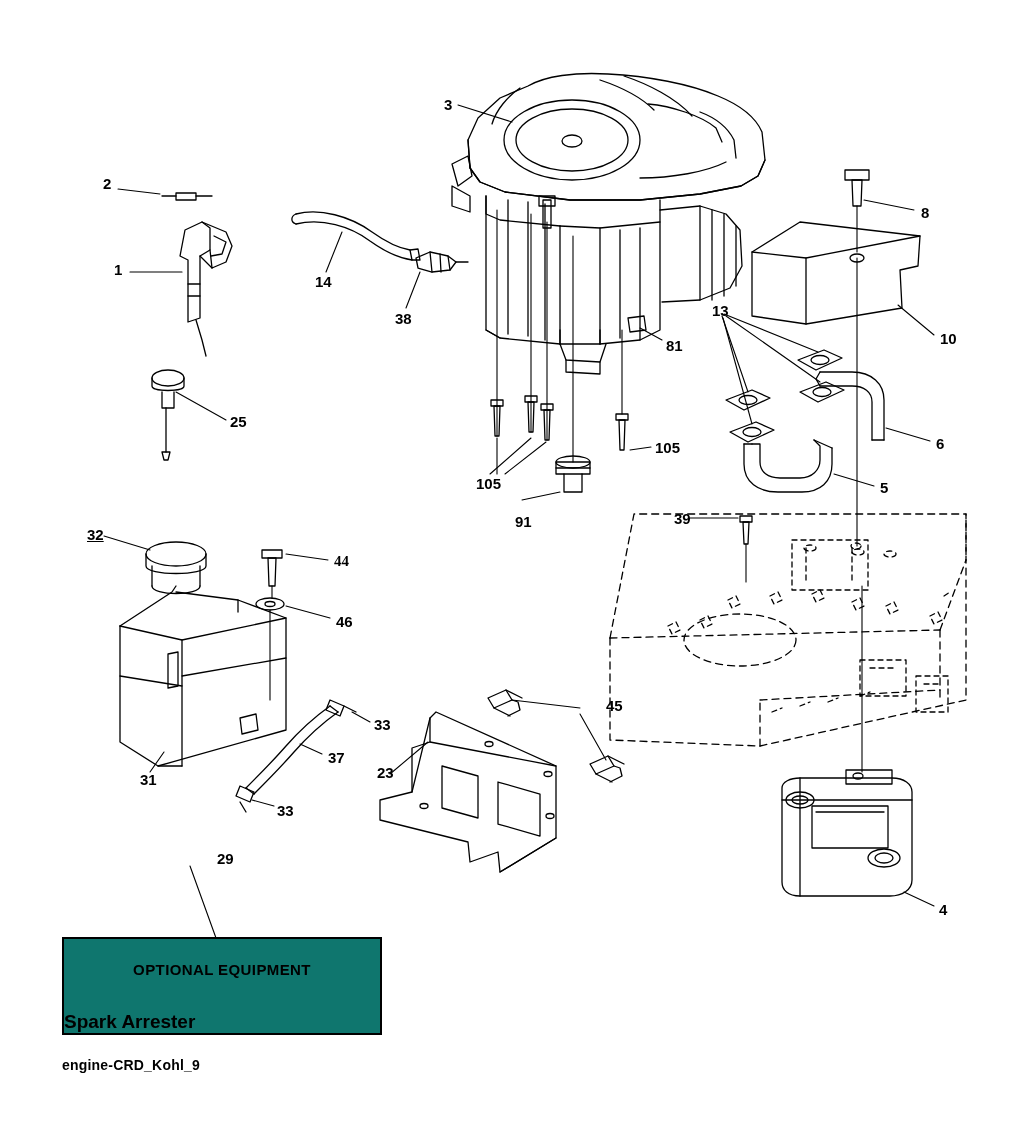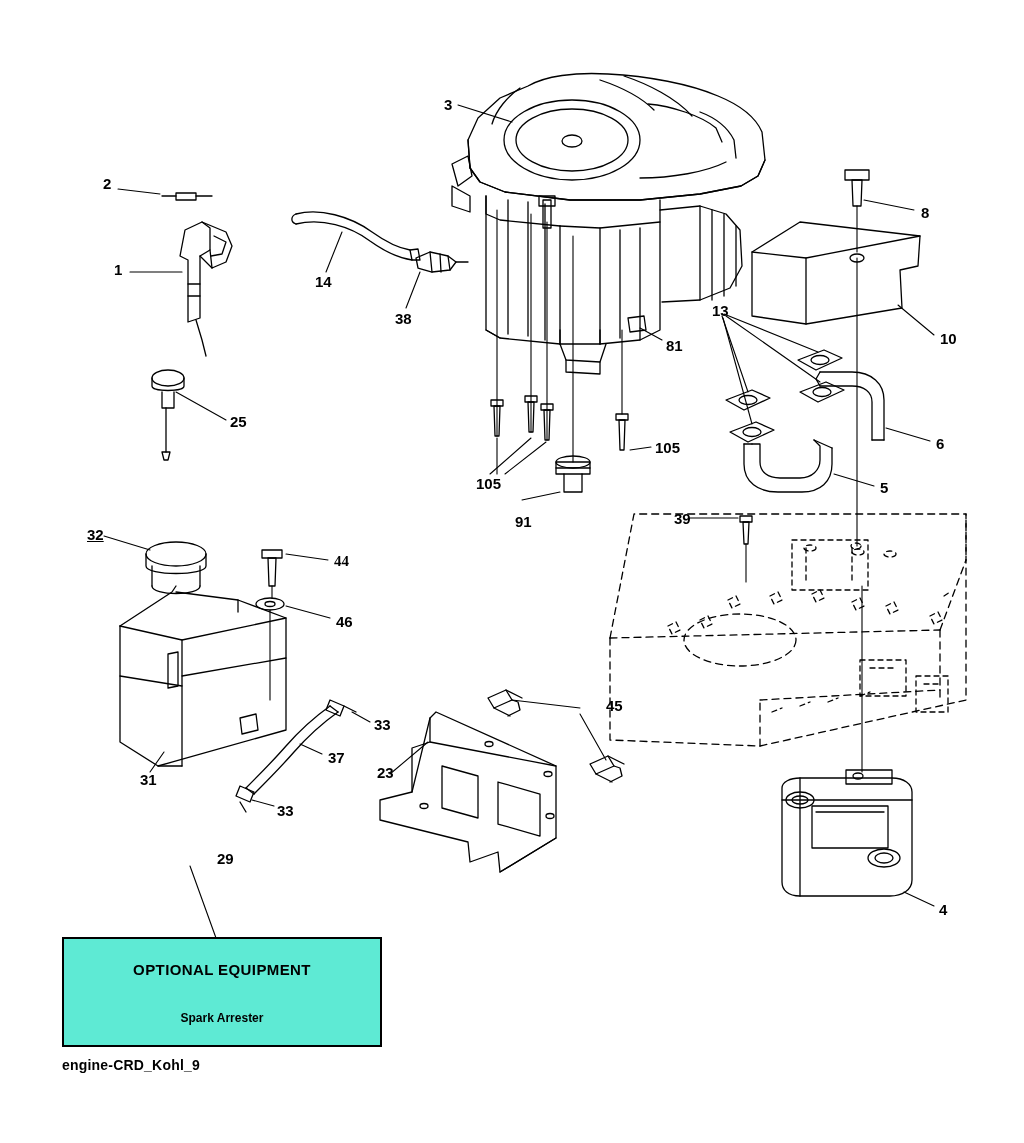--- a/index.html
+++ b/index.html
@@ -31,42 +31,42 @@
     font-weight: bold;
     color: #000000;
     white-space: nowrap;
     line-height: 1;
   }
   .optbox {
     position: absolute;
     left: 62px;
     top: 937px;
     width: 320px;
-    height: 110px;
+    height: 98px;
     border: 2px solid #000000;
-    background: #5eead4;
+    background: #0f766e;
     box-sizing: border-box;
   }
   .opt-title {
     position: absolute;
     left: 0;
     top: 22px;
     width: 100%;
     text-align: center;
     font-size: 15px;
     font-weight: bold;
     letter-spacing: 0.4px;
   }
   .opt-item {
     position: absolute;
     left: 0;
     top: 72px;
     width: 100%;
-    text-align: center;
-    font-size: 12px;
+    text-align: left;
+    font-size: 19px;
     font-weight: bold;
   }
   .figure-caption {
     position: absolute;
     left: 62px;
     top: 1057px;
     font-size: 14px;
     font-weight: bold;
     color: #000000;
     letter-spacing: 0.2px;

